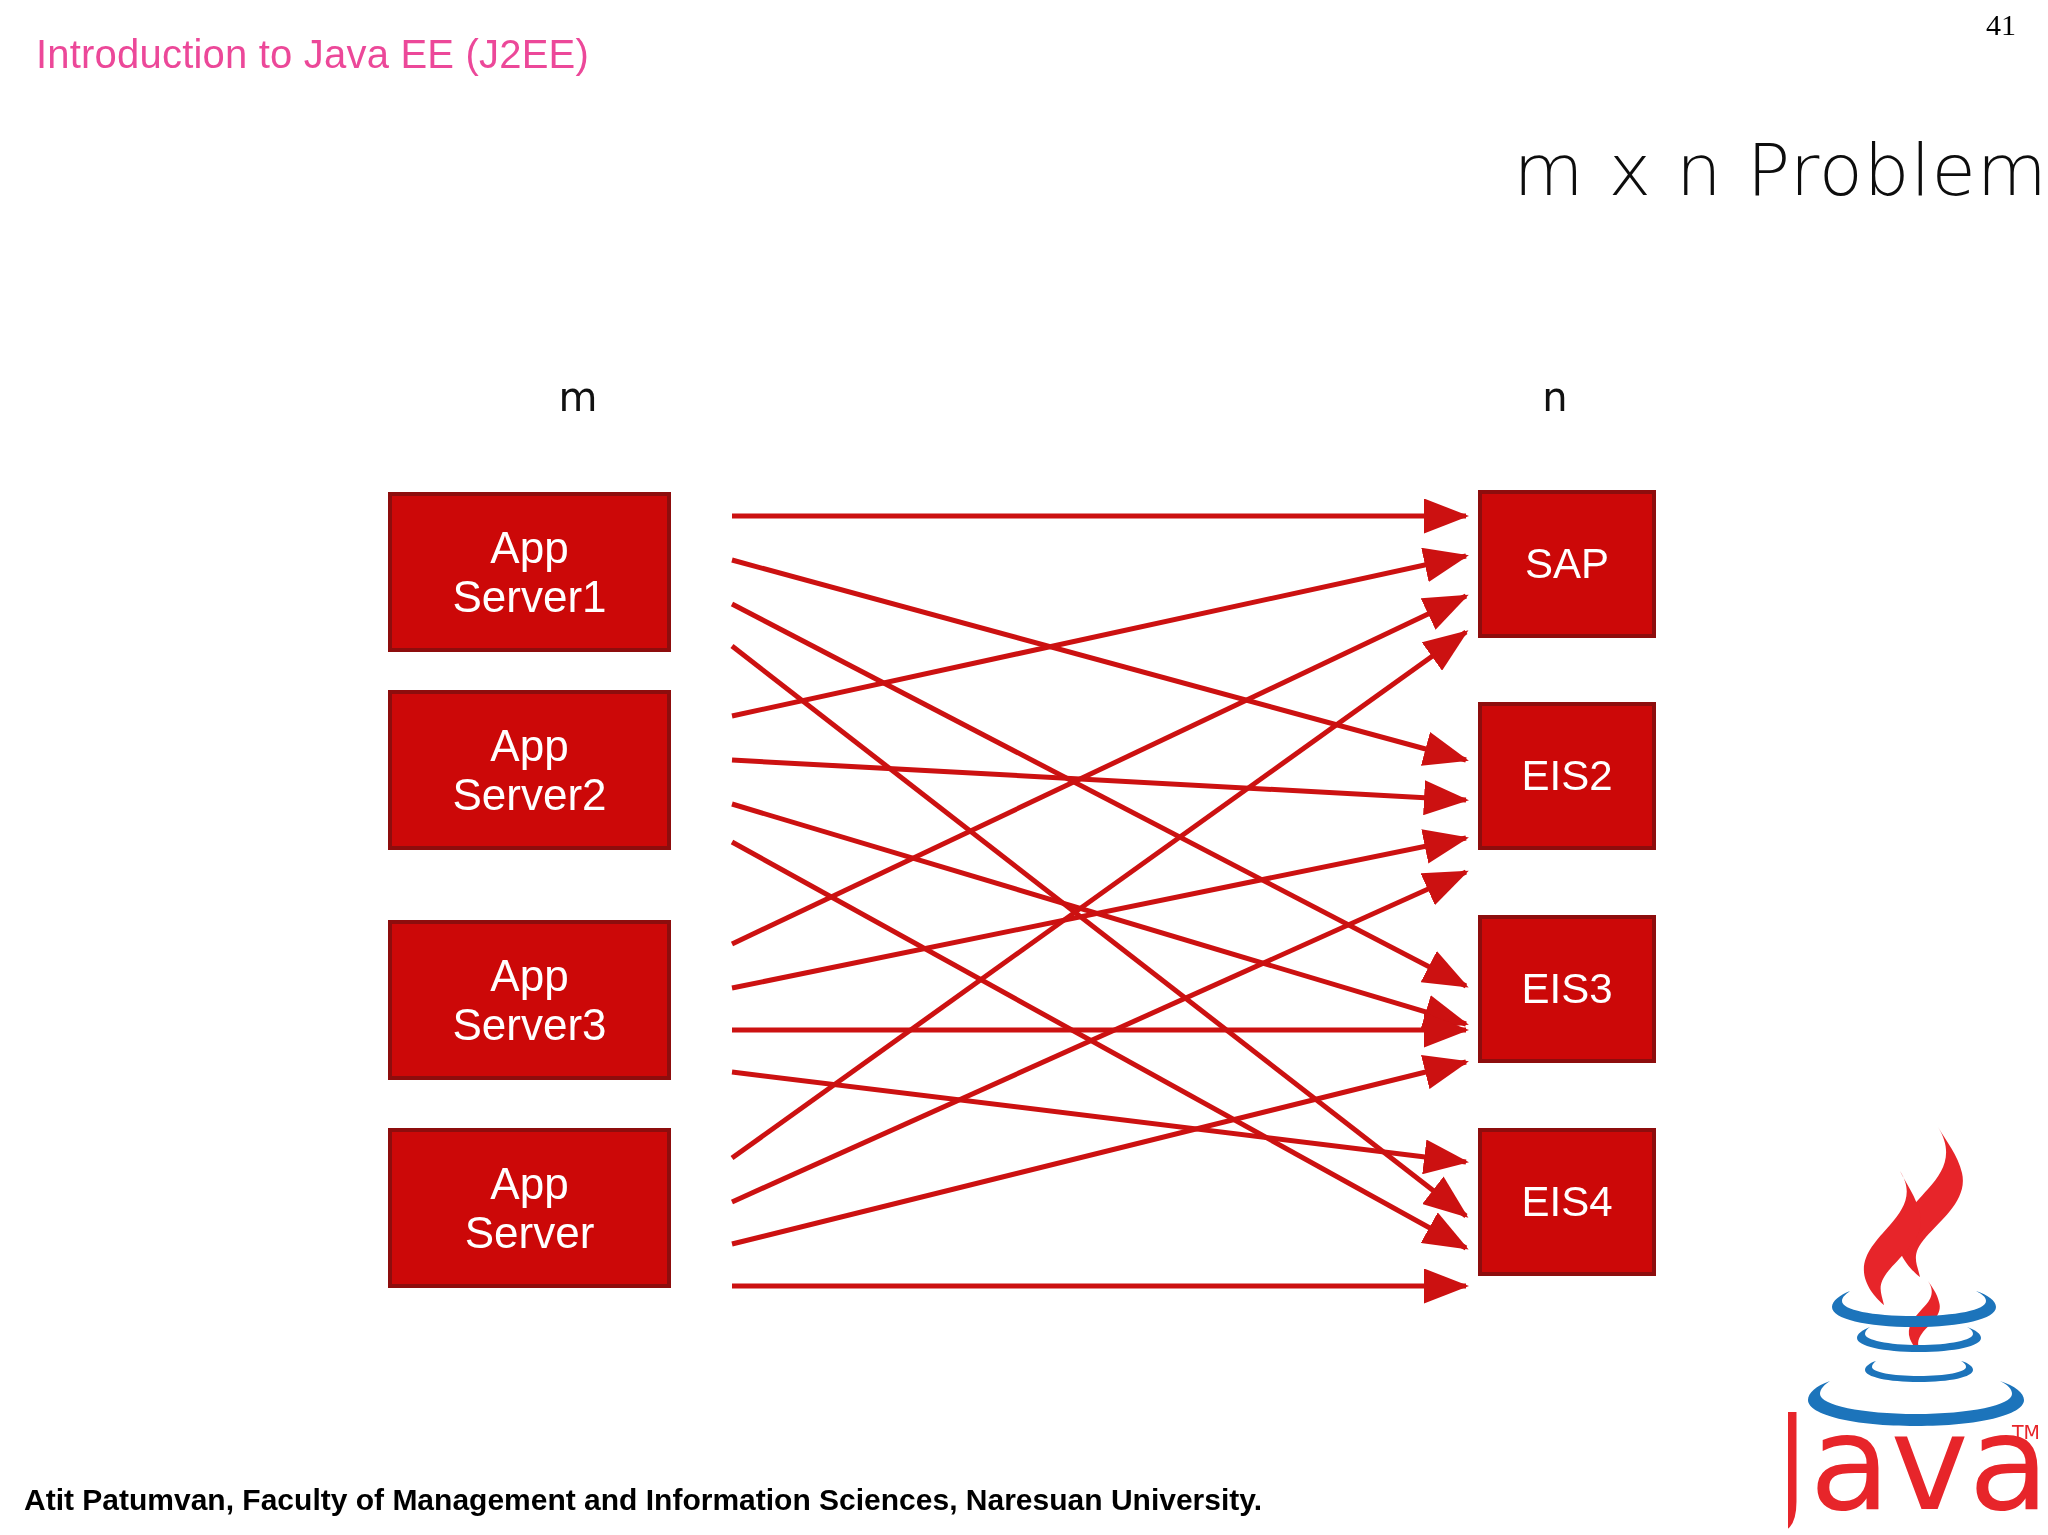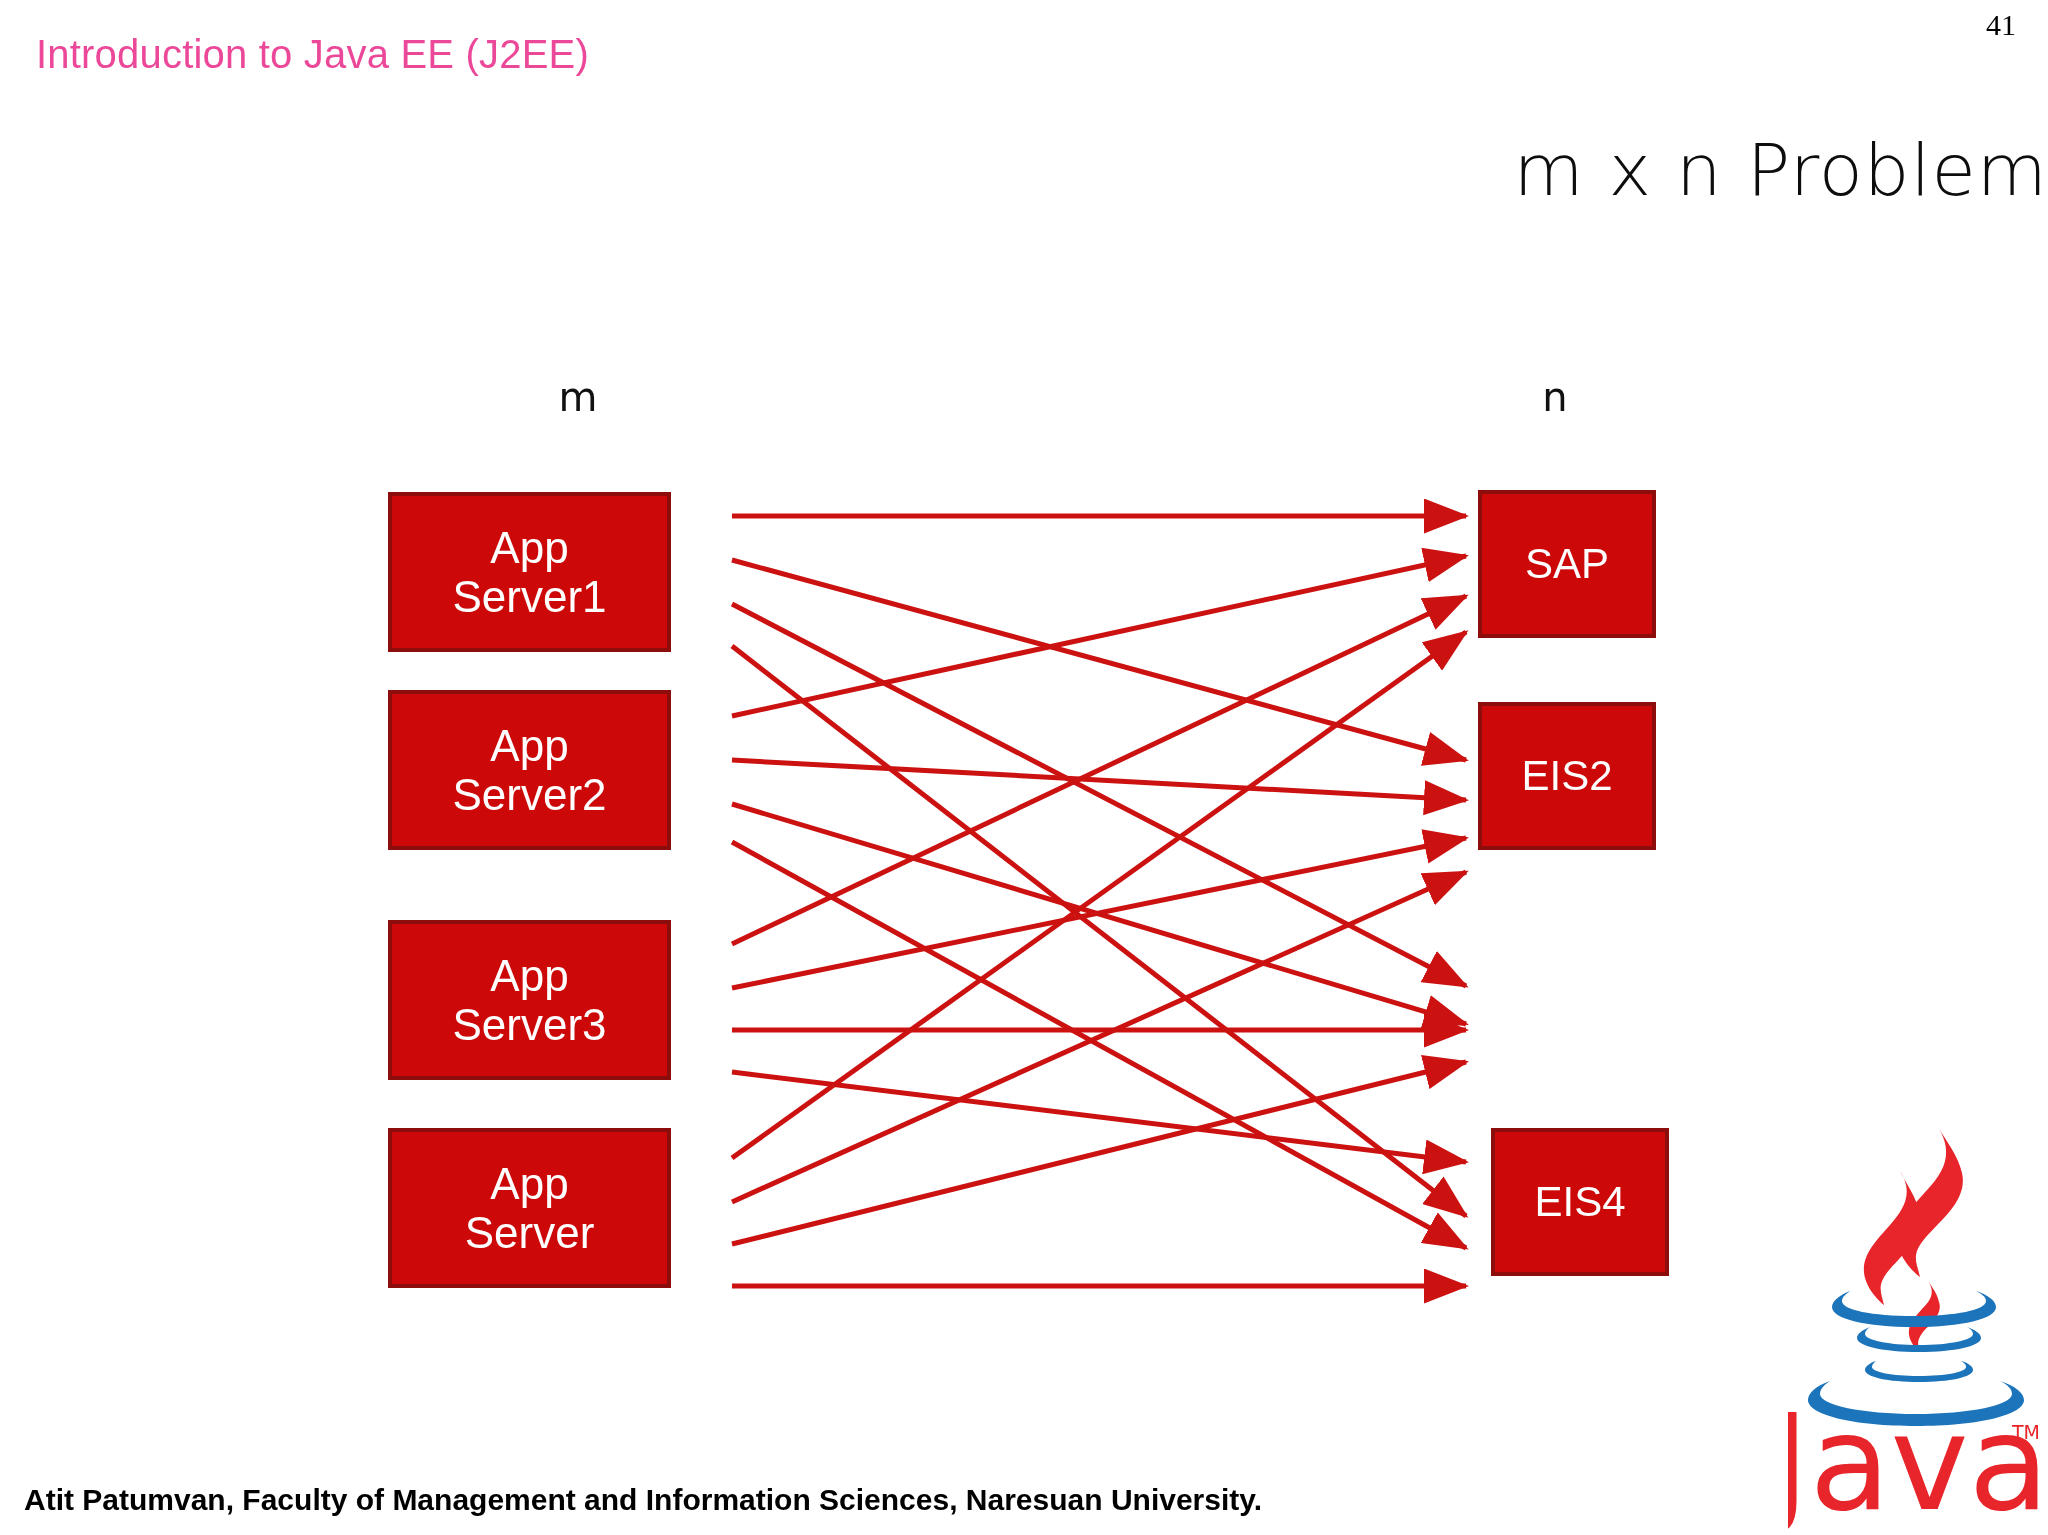--- a/index.html
+++ b/index.html
@@ -182,21 +182,24 @@
     <span class="node-label">App
 Server</span>
   </div>
 
   <div class="node right-node" style="top:490px;">
     <span class="node-label">SAP</span>
   </div>
   <div class="node right-node" style="top:702px;">
     <span class="node-label">EIS2</span>
   </div>
-  <div class="node right-node" style="top:1128px;margin-left:13px;">
+  <div class="node right-node" style="top:915px;">
+    <span class="node-label">EIS3</span>
+  </div>
+  <div class="node right-node" style="top:1128px;">
     <span class="node-label">EIS4</span>
   </div>
 </div>
 
 <svg id="java-logo" viewBox="0 0 250 420">
   <g fill="#e7252a">
     <path d="M150 18 c16 26 6 44 -10 62 c-18 20 -36 38 -28 62 c5 15 20 26 20 26
              c-3 -14 -10 -22 6 -40 c16 -18 42 -38 36 -64 c-4 -18 -16 -32 -24 -46 z"></path>
     <path d="M112 62 c14 22 4 38 -10 54 c-16 18 -32 34 -24 56 c5 14 18 24 18 24
              c-3 -13 -8 -20 6 -36 c14 -16 36 -34 30 -56 c-4 -16 -13 -28 -20 -42 z"></path>

